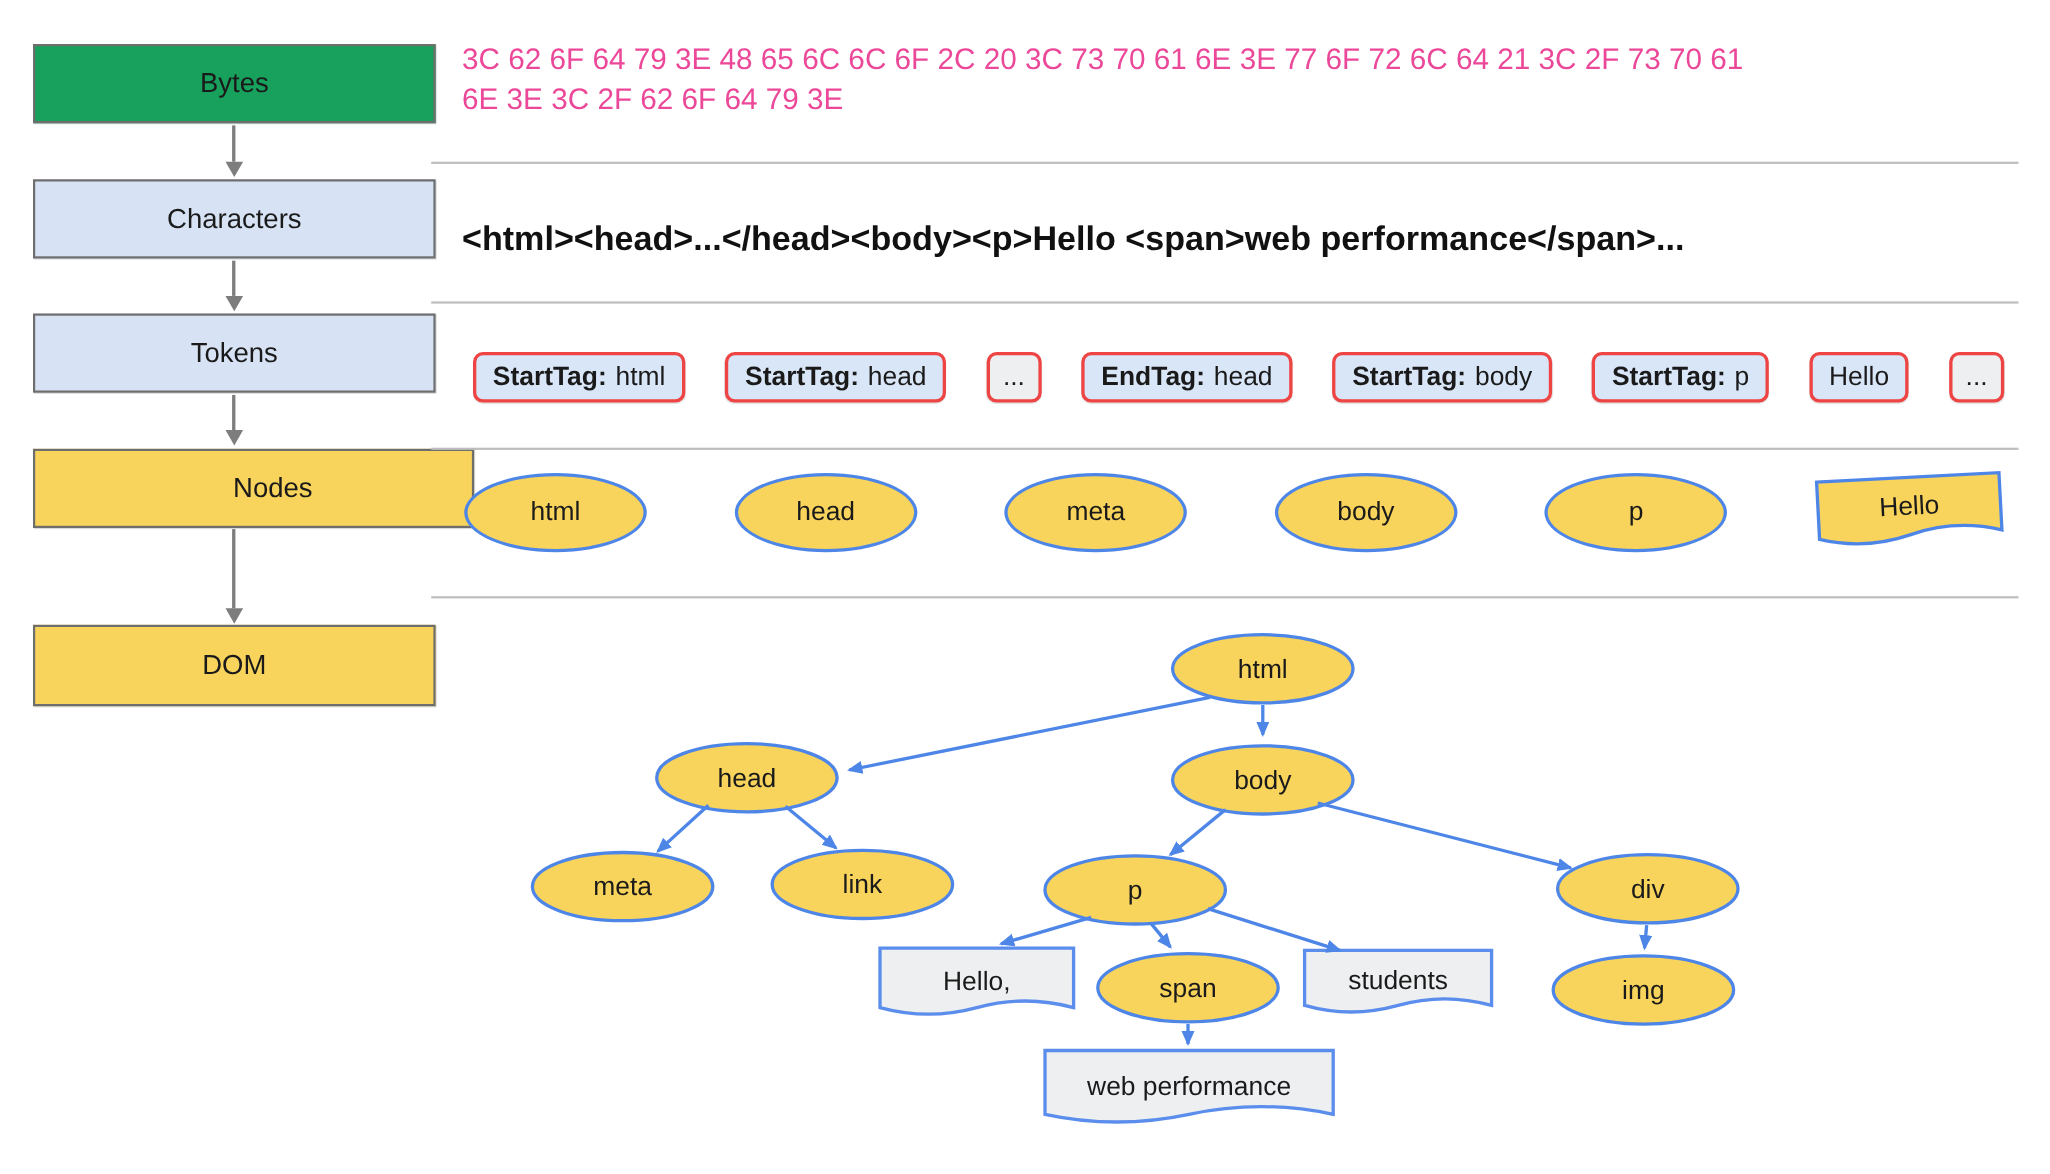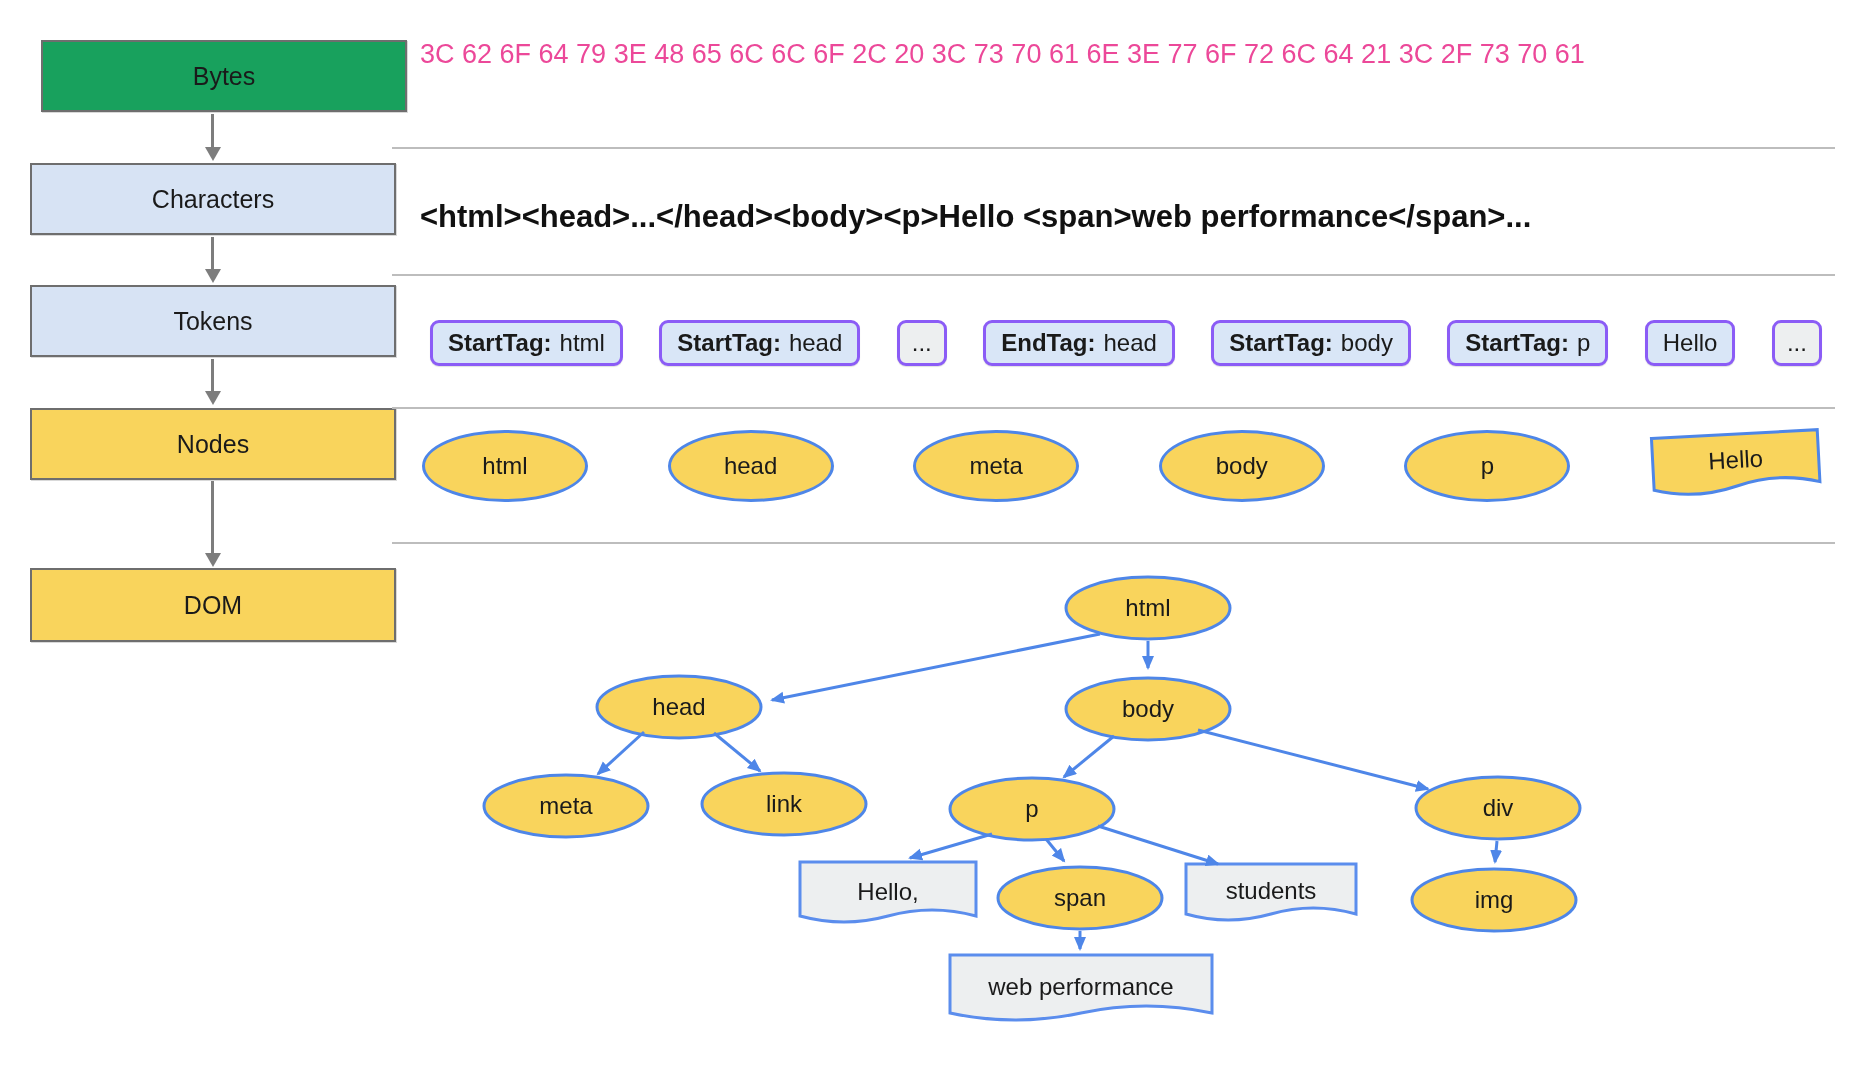--- a/index.html
+++ b/index.html
@@ -7,38 +7,38 @@
     width:1864px;height:1067px;position:relative;background:#ffffff;
     font-family:"Liberation Sans","DejaVu Sans",sans-serif;color:#1a1a1a;
     overflow:hidden;
   }
   
   .flow-box{
     position:absolute;left:30px;width:362px;height:68px;
     border:2px solid #6e6e6e;display:flex;align-items:center;justify-content:center;
     font-size:25px;box-shadow:1px 1px 0 rgba(0,0,0,.15);
   }
-  .flow-green{background:#18a15d;margin-left:11px;}
+  .flow-green{background:#18a15d;}
   .flow-blue{background:#d7e3f4;}
   .flow-yellow{background:#f9d45c;}
   .flow-arrow{position:absolute;left:211px;width:3px;background:#7d7d7d;}
   .flow-arrow::after{
     content:"";position:absolute;bottom:-14px;left:-6px;
     border-left:8px solid transparent;border-right:8px solid transparent;
     border-top:14px solid #7d7d7d;
   }
   
   .divider{position:absolute;left:392px;width:1443px;height:2px;background:#bdbdbd;}
   
   .hex-block{position:absolute;left:420px;top:36px;font-size:27px;line-height:36px;color:#ec4899;white-space:nowrap;}
   .chars-line{position:absolute;left:420px;top:199px;font-size:31px;font-weight:700;color:#111;white-space:nowrap;}
   
   .token-row{position:absolute;left:430px;top:320px;width:1392px;display:flex;justify-content:space-between;align-items:center;}
   .chip{
-    border:3px solid #8b5cf6;border-radius:9px;padding:6px 15px;font-size:24px;
+    border:3px solid #ef4444;border-radius:9px;padding:6px 15px;font-size:24px;
     display:flex;align-items:center;white-space:nowrap;box-shadow:0 1px 1px rgba(0,0,0,.12);
   }
   .chip-tag,.chip-text{background:#d9e6f7;}
   .chip-etc{background:#edeff0;padding:6px 12px;}
   .tok-bold{font-weight:700;margin-right:8px;}
   .tok-bold:empty{display:none;margin:0;}
   
   .nodes-row{position:absolute;left:422px;top:430px;width:1400px;display:flex;justify-content:space-between;align-items:center;}
   .node-ellipse{
     width:160px;height:66px;border-radius:50%;background:#f9d45c;border:3px solid #4e86e8;
@@ -61,35 +61,36 @@
 </div>
 <div class="flow-arrow" style="top:114px;height:33px;"></div>
 <div class="flow-box flow-blue" style="top:163px;">
   <span>Characters</span>
 </div>
 <div class="flow-arrow" style="top:237px;height:32px;"></div>
 <div class="flow-box flow-blue" style="top:285px;text-align:right;">
   <span>Tokens</span>
 </div>
 <div class="flow-arrow" style="top:359px;height:32px;"></div>
-<div class="flow-box flow-yellow" style="top:408px;">
+<div class="flow-box flow-yellow" style="top:408px;padding-left:35px;">
   <span>Nodes</span>
 </div>
 <div class="flow-arrow" style="top:481px;height:72px;"></div>
 <div class="flow-box flow-yellow" style="top:568px;height:70px;justify-content:center;">
   <span>DOM</span>
 </div>
 
 <div class="divider" style="top:147px;"></div>
 <div class="divider" style="top:274px;"></div>
 <div class="divider" style="top:407px;"></div>
 <div class="divider" style="top:542px;"></div>
 
 <div class="hex-block">
   <div>3C 62 6F 64 79 3E 48 65 6C 6C 6F 2C 20 3C 73 70 61 6E 3E 77 6F 72 6C 64 21 3C 2F 73 70 61</div>
+  <div>6E 3E 3C 2F 62 6F 64 79 3E</div>
 </div>
 
 <div class="chars-line">&lt;html&gt;&lt;head&gt;...&lt;/head&gt;&lt;body&gt;&lt;p&gt;Hello &lt;span&gt;web performance&lt;/span&gt;...</div>
 
 <div class="token-row">
   <div class="chip chip-tag">
     <span class="tok-bold">StartTag:</span>
       <span>html</span>
   </div>
   <div class="chip chip-tag">

